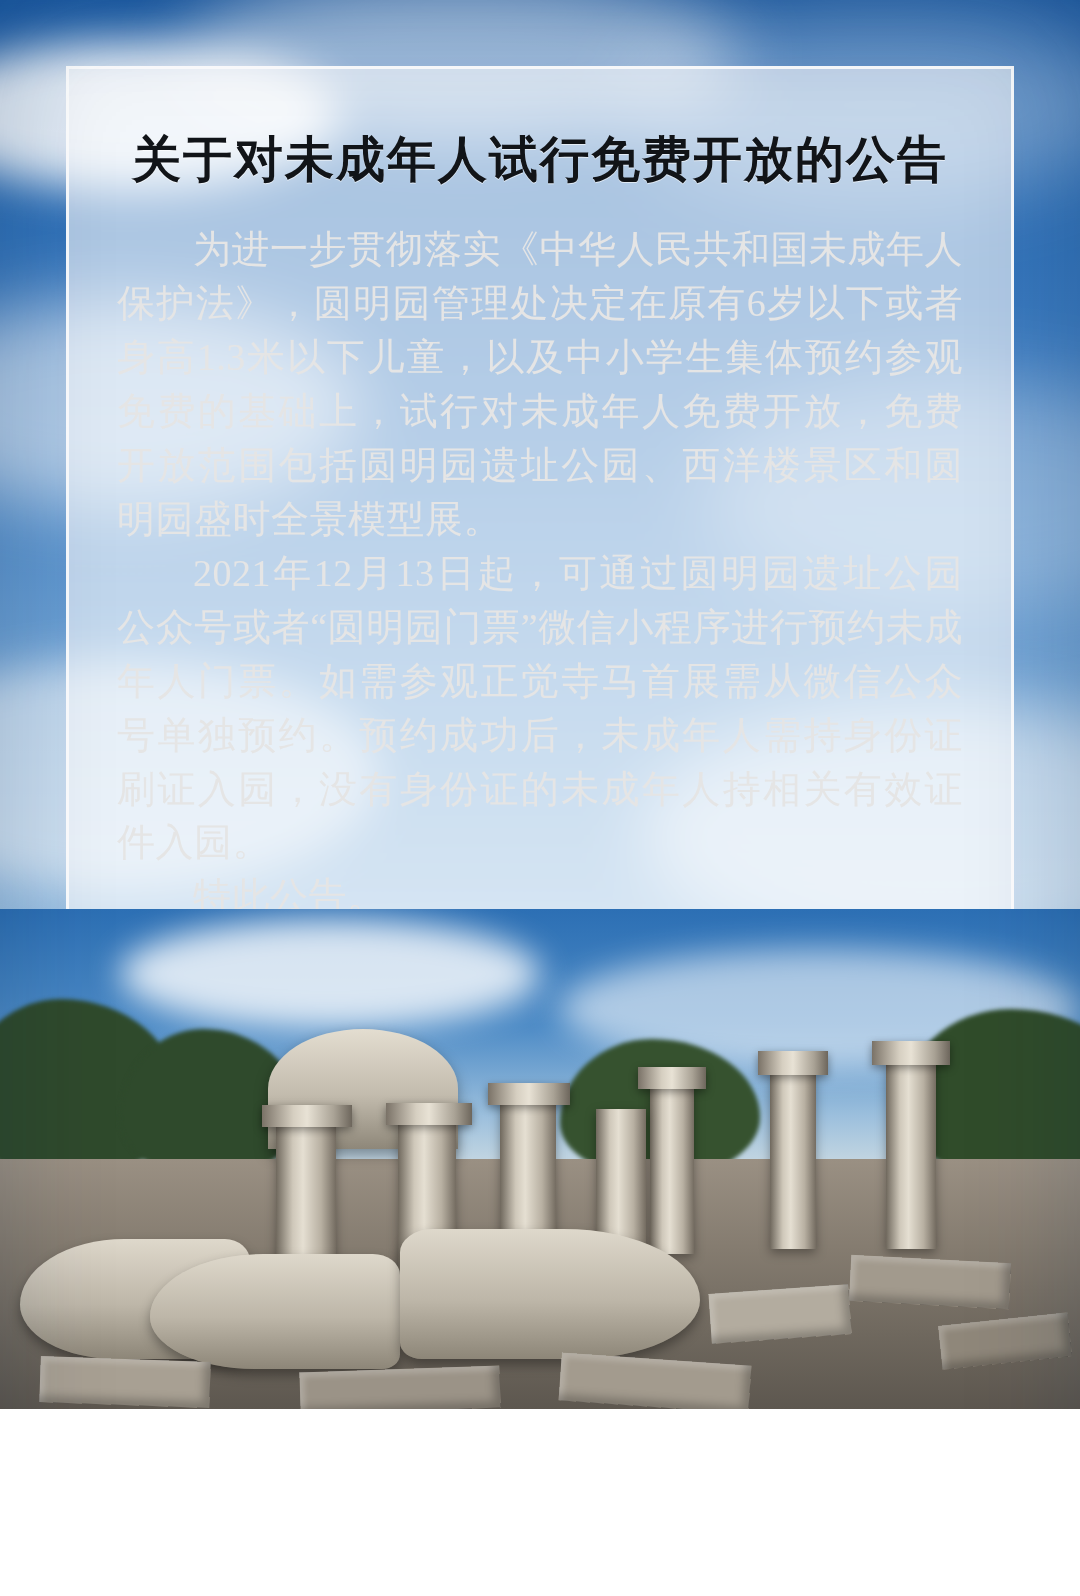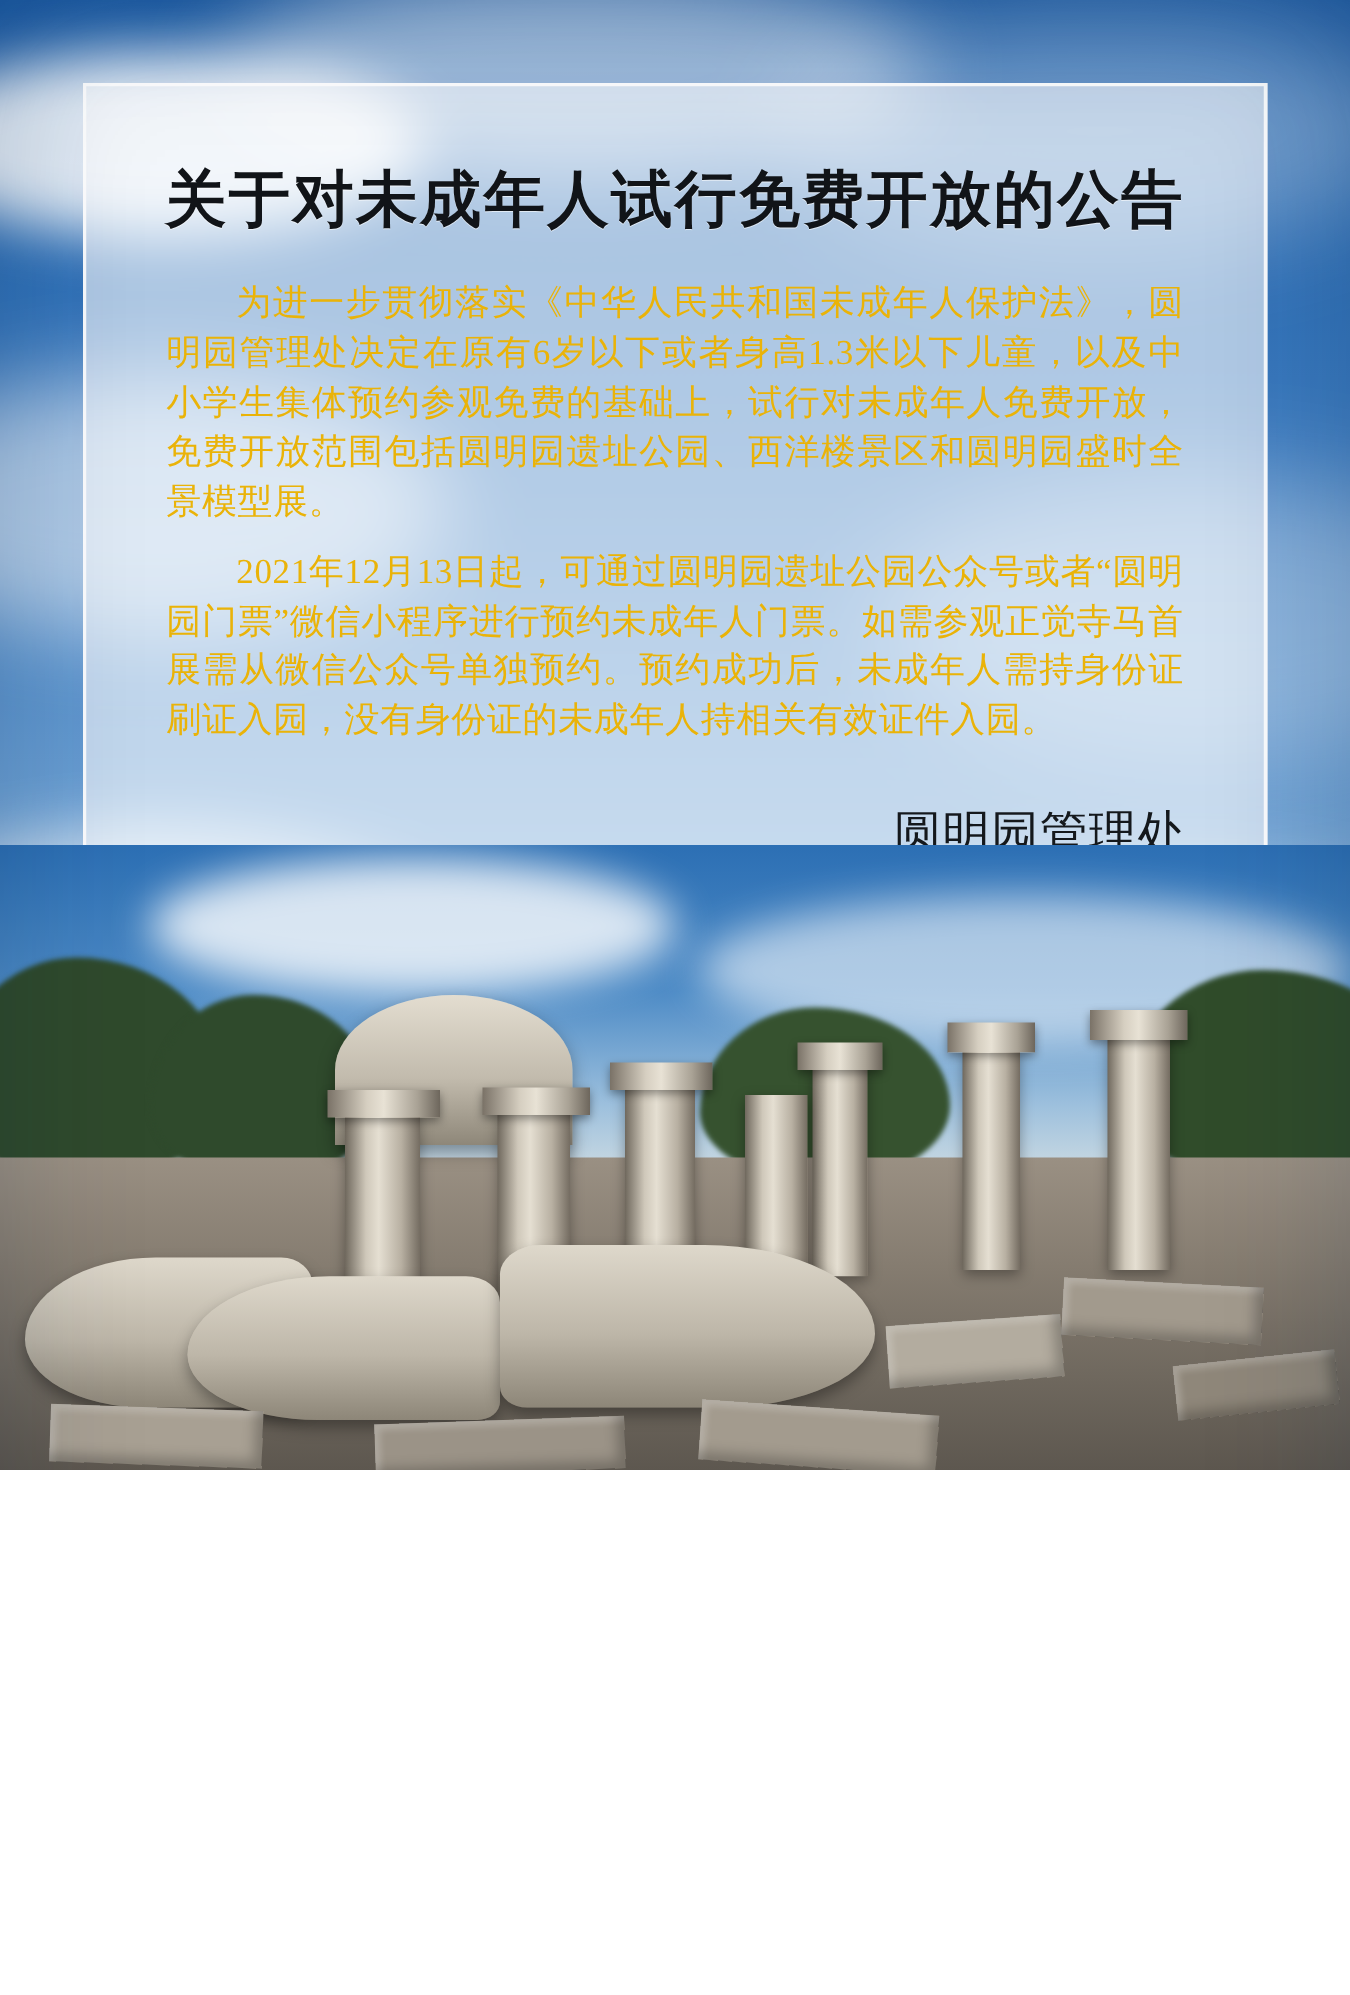--- a/index.html
+++ b/index.html
@@ -9,21 +9,21 @@
   body {
     width: 1080px;
     height: 1596px;
     font-family: "Liberation Serif", "DejaVu Serif", serif;
     overflow: hidden;
   }
 
   .poster {
     position: relative;
     width: 1080px;
-    height: 1176px;
+    height: 1409px;
     overflow: hidden;
     background: #1a4f8f;
   }
 
   
   .sky {
     position: absolute;
     left: 0; top: 0;
     width: 1080px;
     height: 1596px;
@@ -72,24 +72,24 @@
     font-size: 49px;
     font-weight: bold;
     letter-spacing: 2px;
     color: #111418;
     margin: 14px 0 30px 0;
     font-family: "Liberation Serif", "DejaVu Serif", serif;
     text-shadow: 0 1px 0 rgba(255,255,255,0.6);
   }
 
   .notice-body p {
-    margin: 16px;
-    font-size: 28px;
+    margin: 0;
+    font-size: 38px;
     line-height: 1.42;
-    color: #eab308;
+    color: #e5e5e5;
     text-align: justify;
     text-justify: inter-ideograph;
     text-indent: 2em;
     letter-spacing: 0.5px;
   }
 
   .notice-sign {
     margin-top: 44px;
     text-align: right;
     font-size: 38px;
@@ -181,20 +181,21 @@
     <div class="cloud" style="left:60px; top:940px; width:900px; height:230px; opacity:.55;"></div>
     <div class="cloud soft" style="left:-60px; top:1040px; width:700px; height:200px;"></div>
   </div>
 
   <div class="notice-card">
     <h1 class="notice-title">关于对未成年人试行免费开放的公告</h1>
 
     <div class="notice-body">
       <p>为进一步贯彻落实《中华人民共和国未成年人保护法》，圆明园管理处决定在原有6岁以下或者身高1.3米以下儿童，以及中小学生集体预约参观免费的基础上，试行对未成年人免费开放，免费开放范围包括圆明园遗址公园、西洋楼景区和圆明园盛时全景模型展。</p>
       <p>2021年12月13日起，可通过圆明园遗址公园公众号或者“圆明园门票”微信小程序进行预约未成年人门票。如需参观正觉寺马首展需从微信公众号单独预约。预约成功后，未成年人需持身份证刷证入园，没有身份证的未成年人持相关有效证件入园。</p>
+      <p>特此公告。</p>
     </div>
 
     <div class="notice-sign">
       <div>圆明园管理处</div>
       <div>2021年12月6日</div>
     </div>
   </div>
 
   <div class="ruins">
     <div class="ruins-sky"></div>

